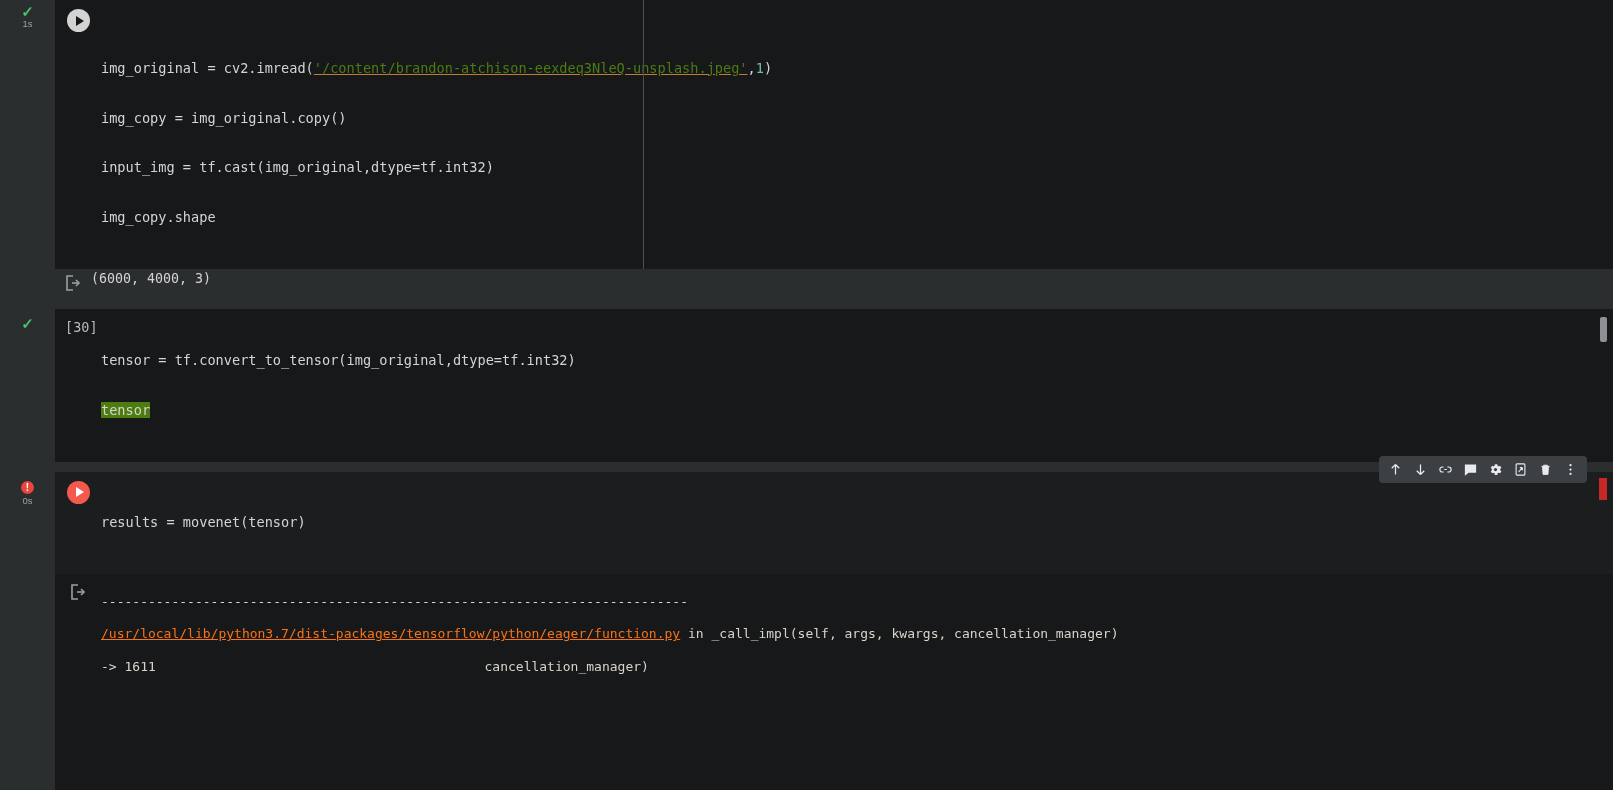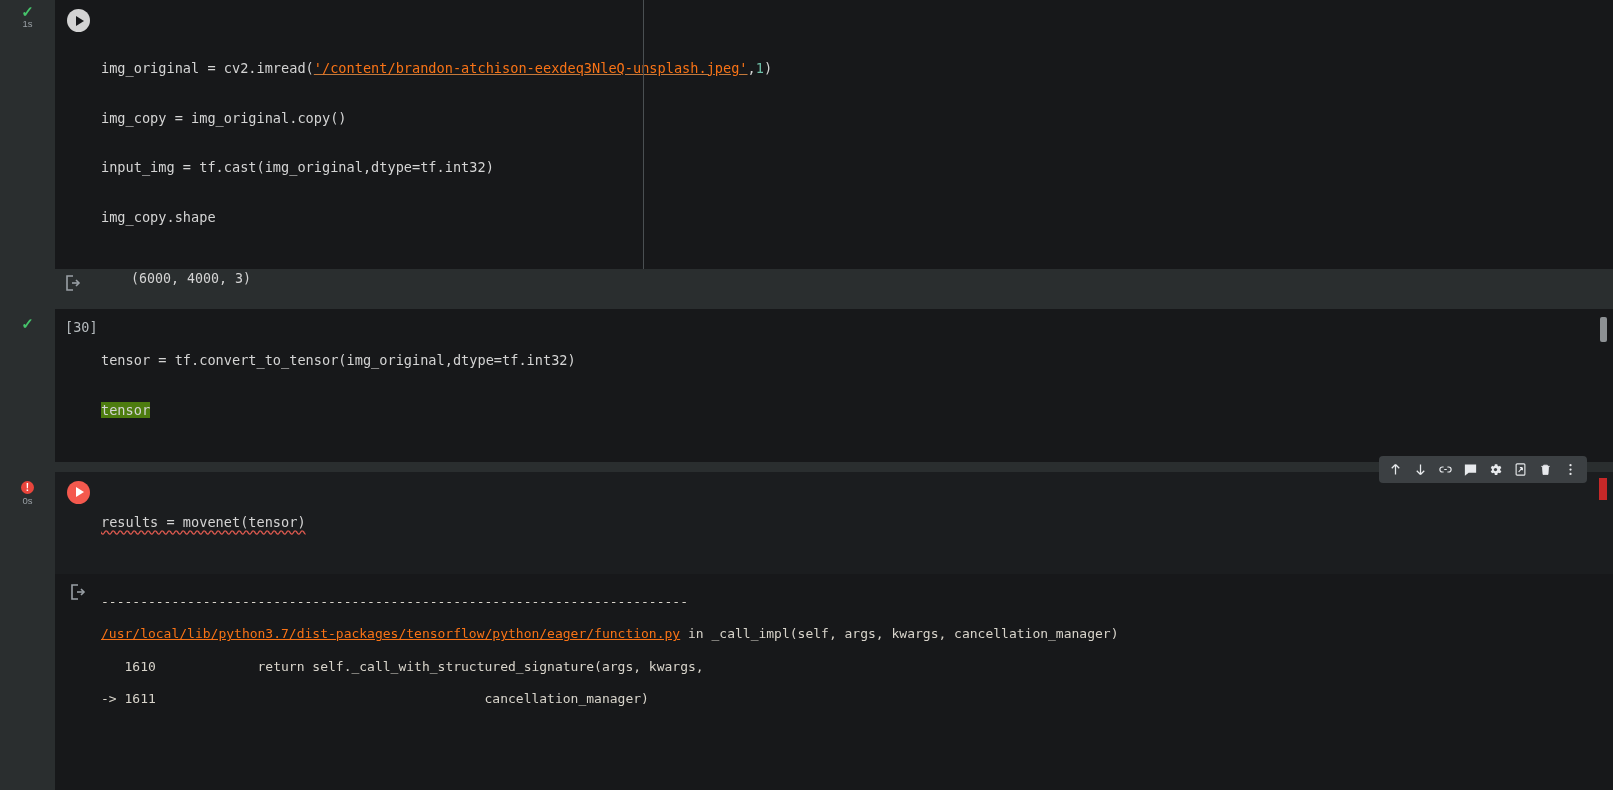--- a/index.html
+++ b/index.html
@@ -76,26 +76,25 @@
     line-height: 16.6px;
     color: #d4d4d4;
     padding: 10px 0 10px 0;
     white-space: pre;
     position: relative;
   }
   .ruler {
     position: absolute; top: 0; bottom: 0; left: 542px;
     width: 1px; background: #4a4f52;
   }
-  .t-str-u{ color: #f97316; text-decoration: underline; text-decoration-color: #c4783a; }
+  .t-str-u{ color: #4d7c0f; text-decoration: underline; text-decoration-color: #c4783a; }
   .t-num  { color: #6fbfa8; }
   .t-plain{ color: #d4d4d4; }
   .sel    { background: #4d7c0f; }
   .squiggle {
-    text-decoration: underline;
     text-decoration-style: wavy;
     text-decoration-color: #e05a4f;
     text-underline-offset: 3px;
   }
 
   
   .cell-toolbar {
     position: absolute; top: -16px; right: 26px;
     height: 27px; background: #3c4043; border-radius: 4px;
     display: flex; align-items: center; padding: 0 5px; gap: 2px;
@@ -129,21 +128,21 @@
   .out-body {
     flex: 1 1 auto;
     font-family: "DejaVu Sans Mono", monospace;
     font-size: 13px; line-height: 16.2px;
     color: #d8d4cb;
     white-space: pre-wrap;
     padding: 4px 0 8px 0;
   }
   .simple-out {
     font-family: "DejaVu Sans Mono", monospace;
-    font-size: 13.3px; color: #d4d4d4; padding-top: 2px; margin-left: 40px;
+    font-size: 13.3px; color: #d4d4d4; padding-top: 2px;
   }
   .err-link { color: #f97316; text-decoration: underline; cursor: pointer; }
   .spacer { background: #2a2e2f; }
   .leftstrip { position: absolute; left: 0; top: 0; bottom: 0; width: 18px; background: #2a2e2f; }
 </style>
 </head>
 <body>
 
 <div class="notebook">
   <div class="leftstrip"></div>
@@ -280,21 +279,20 @@
               <svg viewBox="0 0 16 16">
                   <path d="M8 1 H2 V15 H8"></path>
                   <path d="M7 8 H14"></path>
                   <path d="M11 5 L14 8 L11 11"></path>
                 </svg>
             </span>
           </div>
           <div class="out-body">
 <div>---------------------------------------------------------------------------</div>
 <div><span class="err-link">/usr/local/lib/python3.7/dist-packages/tensorflow/python/eager/function.py</span><span> in _call_impl(self, args, kwargs, cancellation_manager)</span></div>
-<div>   1610             return self._call_with_structured_signature(args, kwargs,</div>
 <div>-&gt; 1611                                          cancellation_manager)</div>
 
             
 
 
 
 
 
 
 

